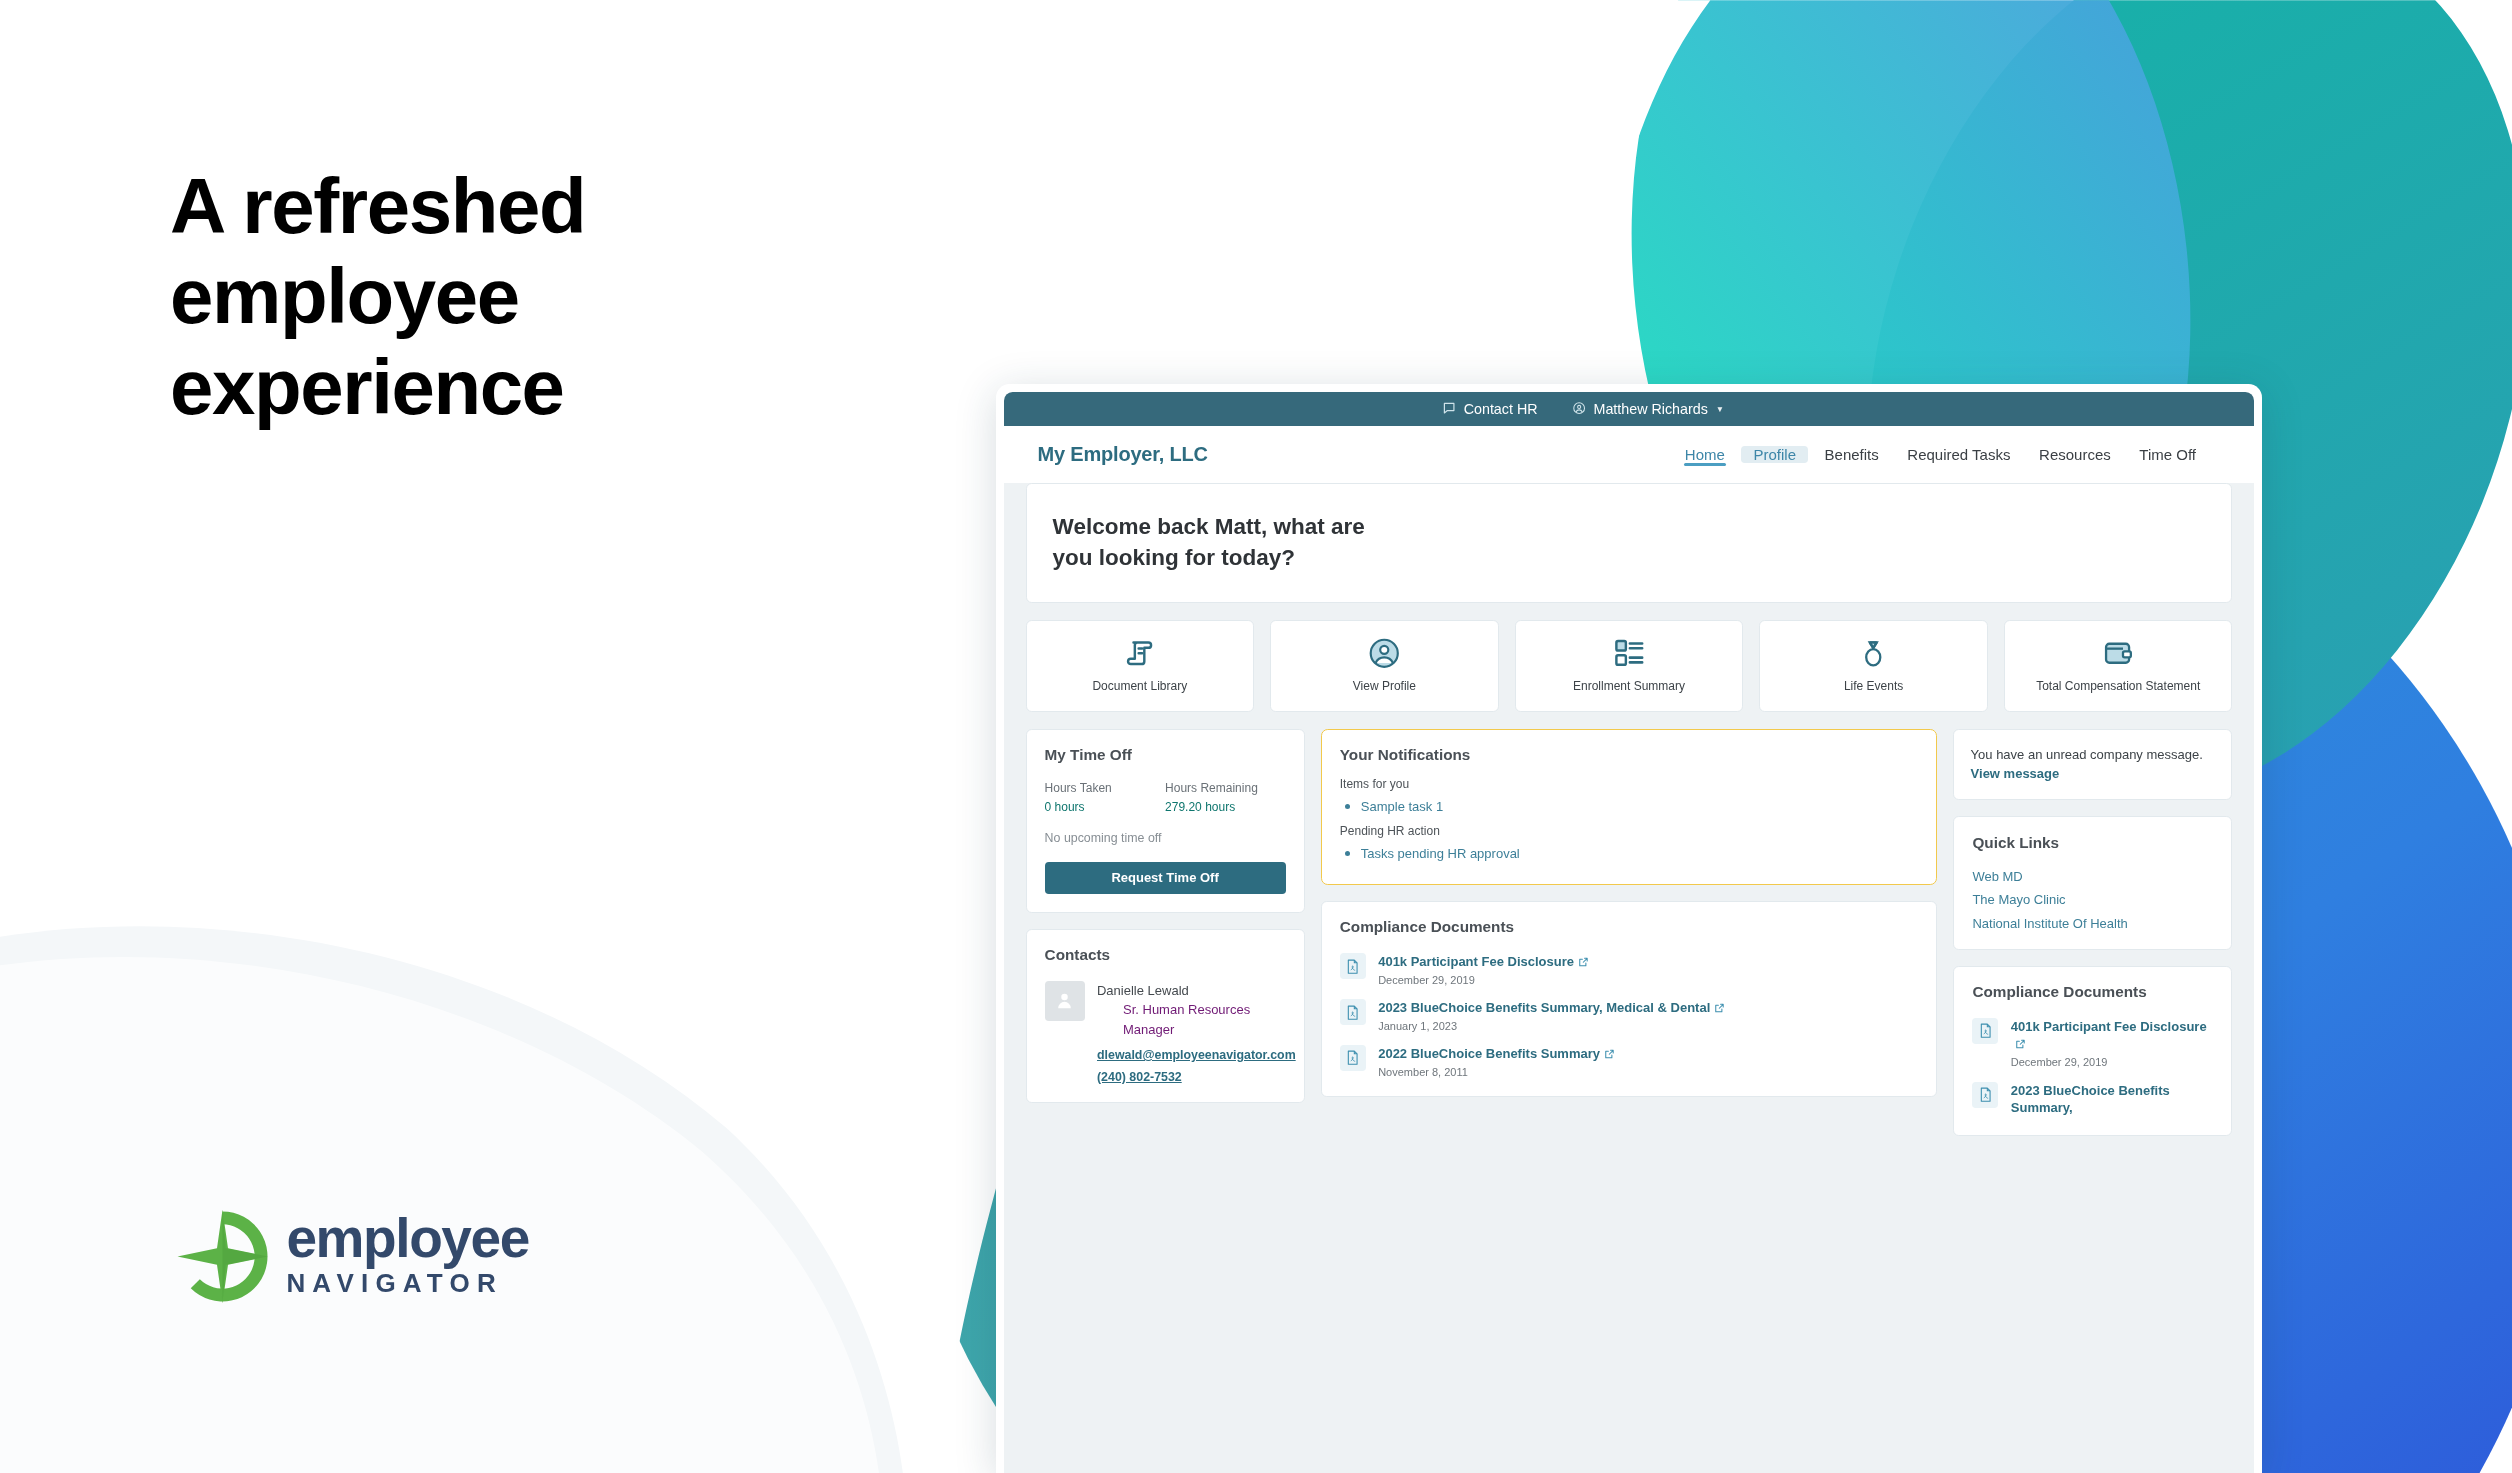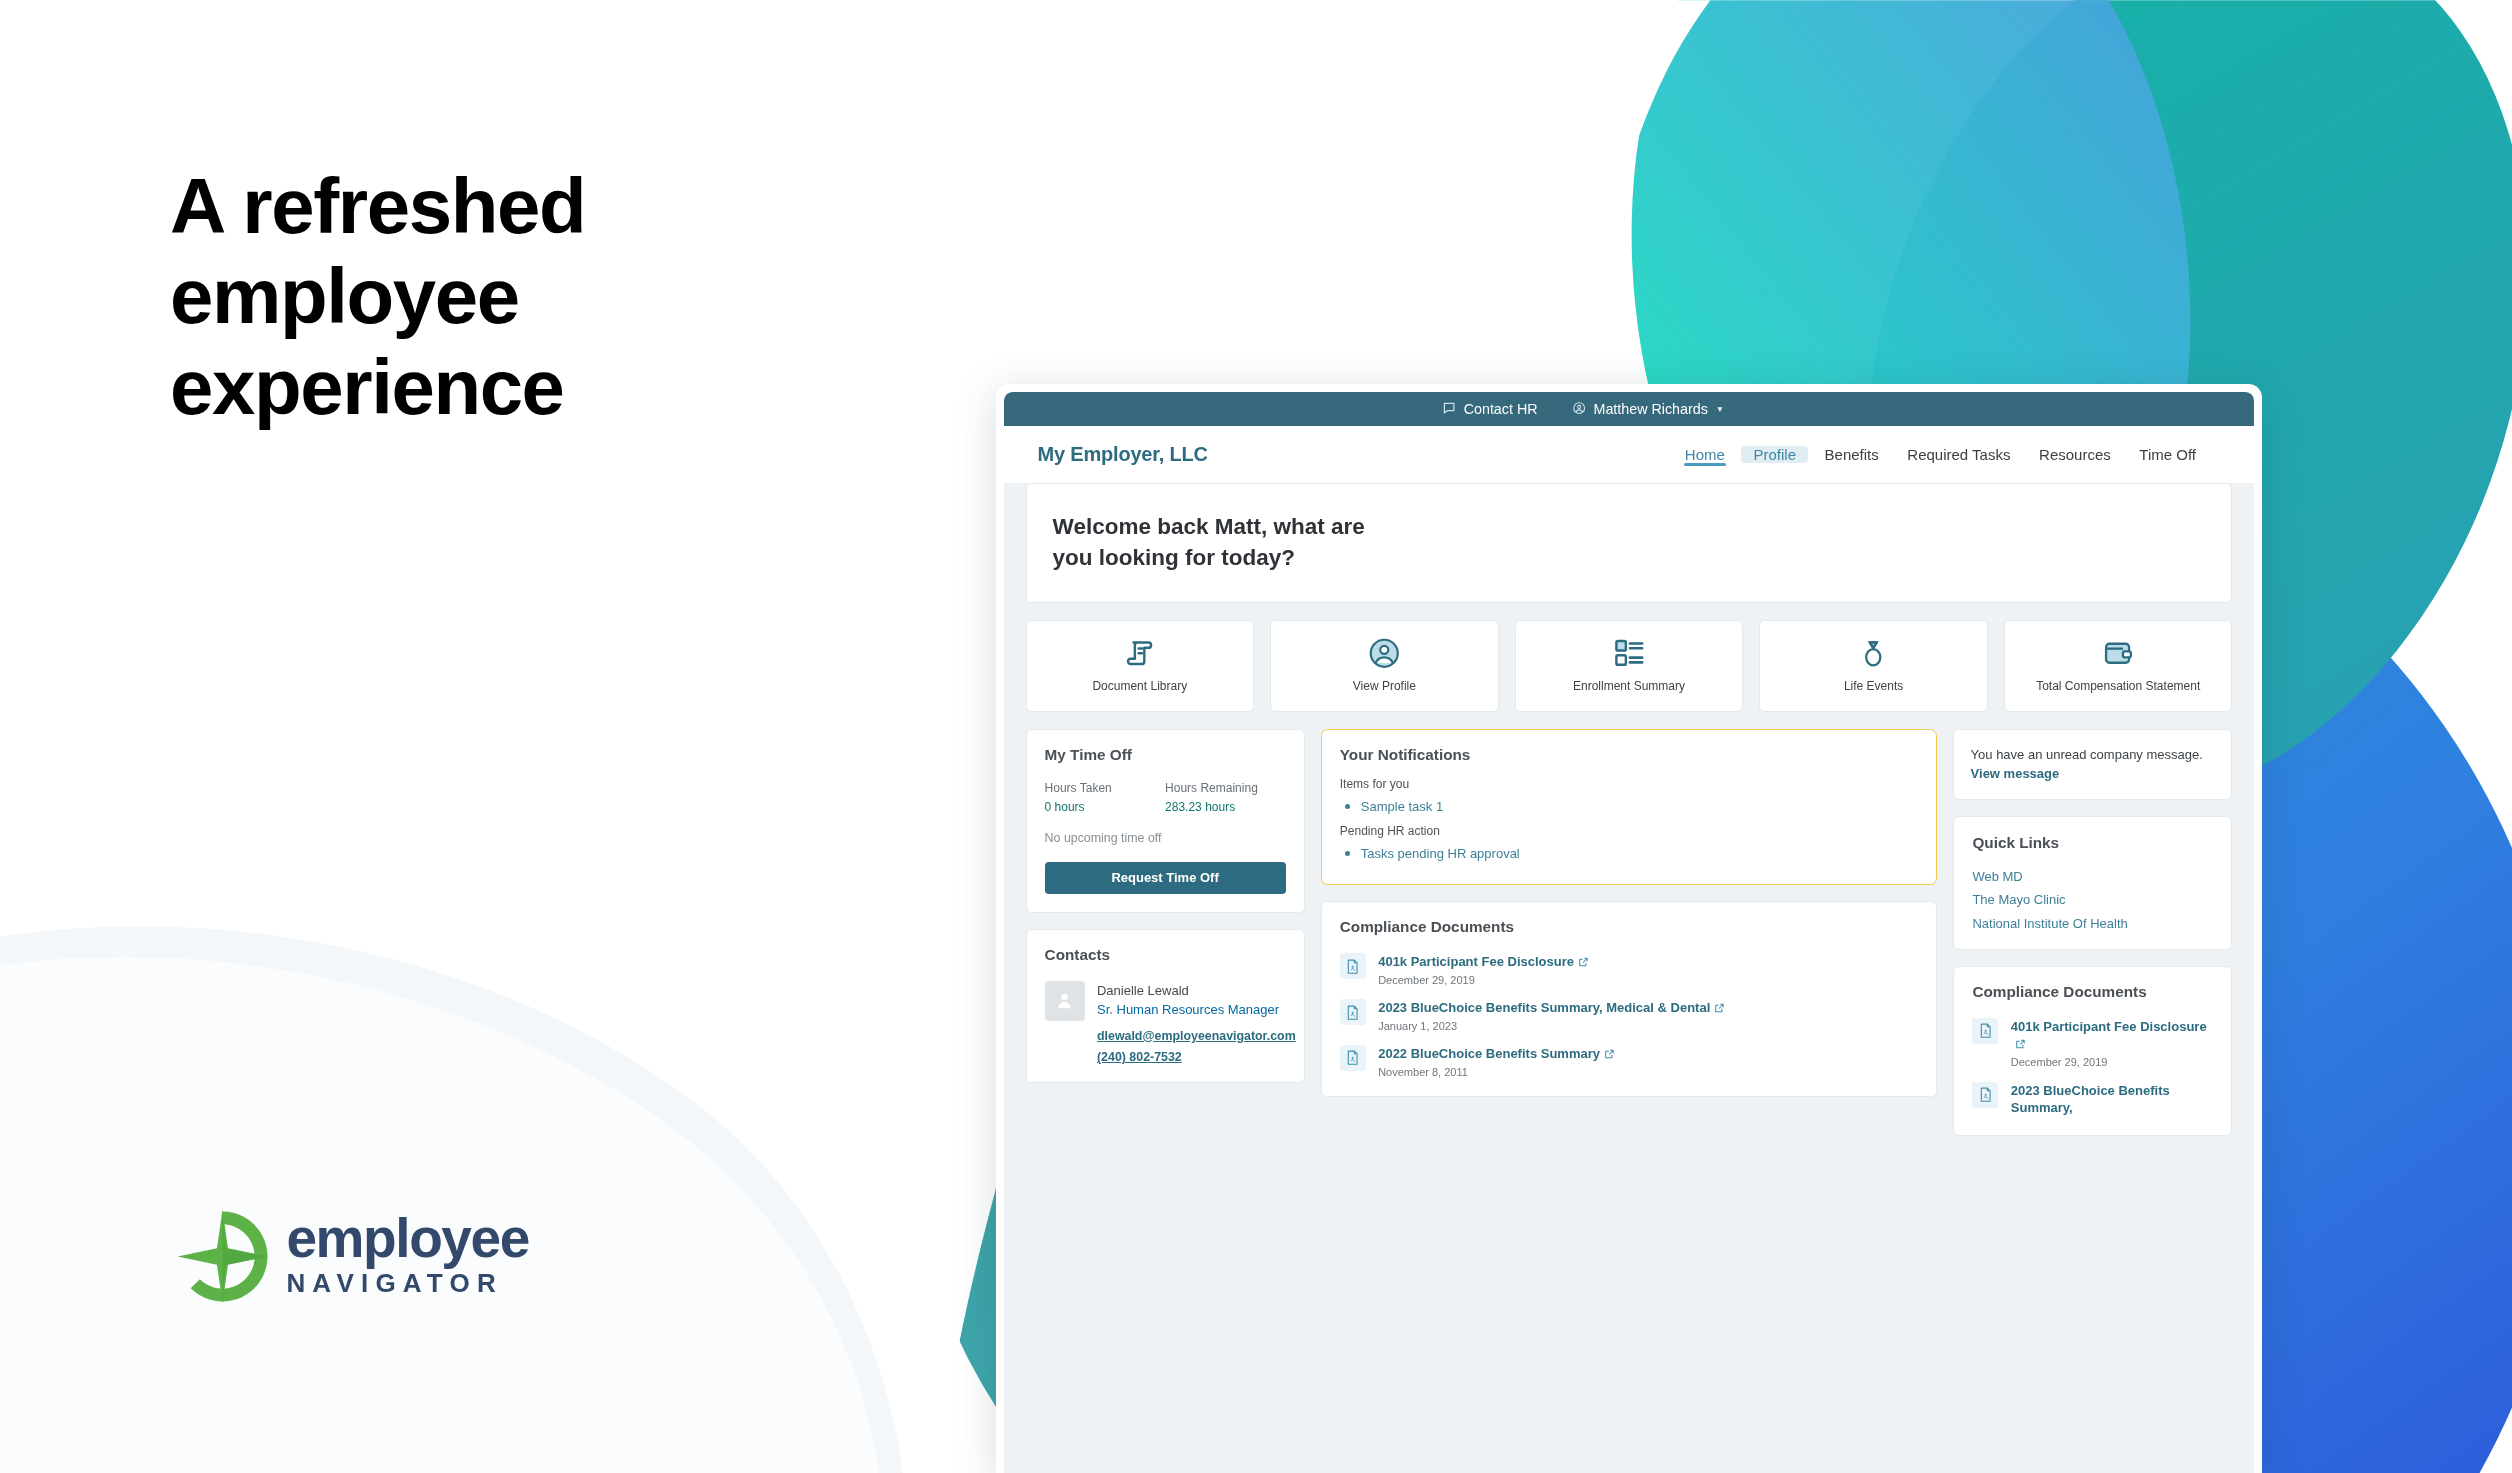--- a/index.html
+++ b/index.html
@@ -177,21 +177,21 @@
     border:0; border-radius:3.8px; text-align:center; cursor:pointer;
   }
 
   
   .contact-row { display:flex; gap:12.4px; }
   .avatar-ph {
     width:40px; height:40px; flex:none; background:#dfe3e6; border-radius:3.8px;
     display:flex; align-items:center; justify-content:center;
   }
   .contact-name { font-size:13px; color:#44494e; line-height:1.5; }
-  .contact-role { font-size:13px; color:#0369a1; line-height:1.5; }
+  .contact-role { font-size:13px; color:#701a75; line-height:1.5;margin-left:26px; }
   .contact-link { display:block; font-size:12.4px; color:#2d6c80; font-weight:700; margin-top:8.6px; }
   .contact-link2 { display:block; font-size:12.4px; color:#2d6c80; font-weight:700; margin-top:7.6px; }
 
   
   .notif {
     border:1.9px solid #f2c94c;
     border-radius:6.7px;
     padding: 16.2px 18px 19px 18px;
     background:#ffffff;
   }
@@ -381,21 +381,21 @@
 
         <div class="card card-pad" style="margin-bottom:16.2px;">
           <div class="card-title">My Time Off</div>
           <div class="tstats">
             <div class="tstat">
               <div class="lbl">Hours Taken</div>
               <div class="val">0 hours</div>
             </div>
             <div class="tstat">
               <div class="lbl">Hours Remaining</div>
-              <div class="val">283.23 hours</div>
+              <div class="val">279.20 hours</div>
             </div>
           </div>
           <div class="muted">No upcoming time off</div>
           <button class="btn-primary">Request Time Off</button>
         </div>
 
         <div class="card card-pad">
           <div class="card-title">Contacts</div>
           <div class="contact-row">
             <div class="avatar-ph">

